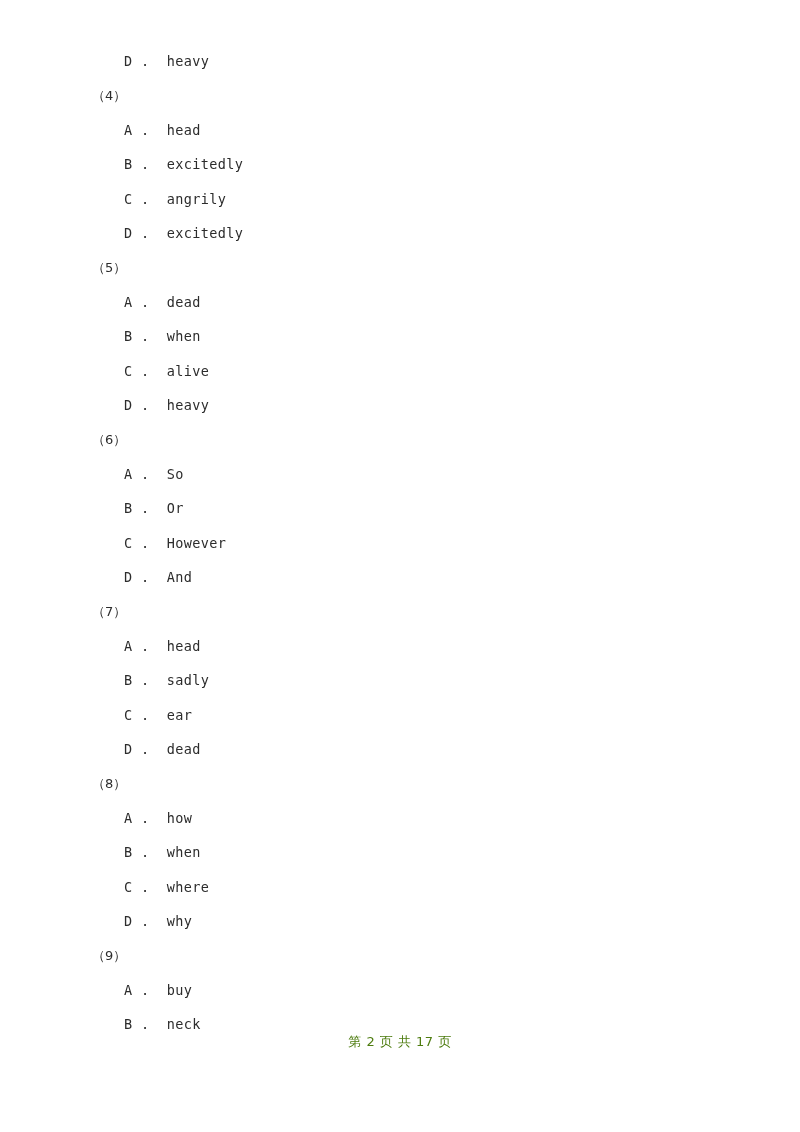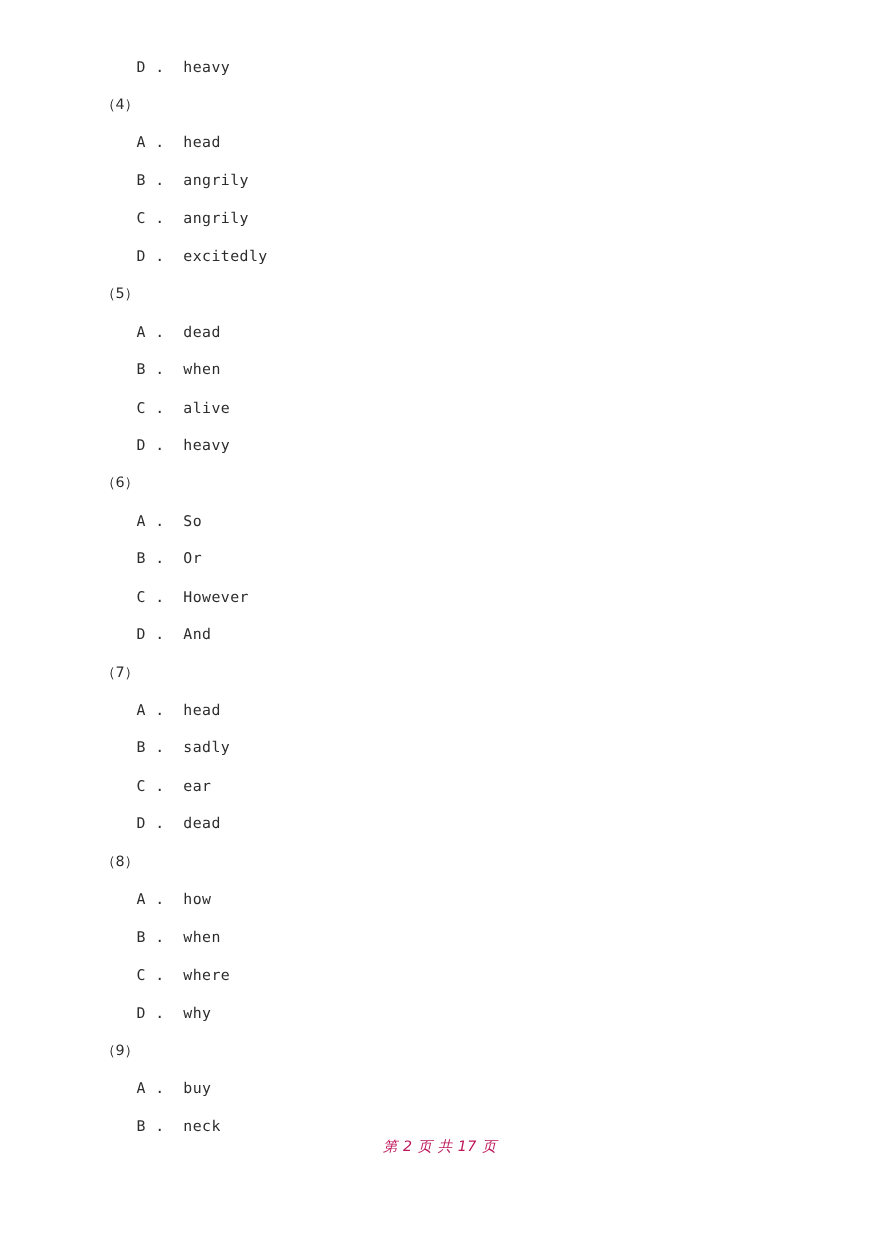--- a/index.html
+++ b/index.html
@@ -48,37 +48,36 @@
   .opt-text {
     display: inline-block;
     padding-left: 36px;
   }
   .footer {
     position: absolute;
     left: 0;
     top: 1033px;
     width: 800px;
     text-align: center;
-    color: #be185d;
+    color: #4d7c0f;
     font-size: 13px;
     font-family: "DejaVu Sans", "Liberation Sans", sans-serif;
     letter-spacing: 0.5px;
     white-space: pre;
-    font-style: italic;
   }
 </style>
 </head>
 <body>
 
 <div class="page">
   <div class="content" id="content-root">
       <div class="line option" style="top: 50px;"><span class="opt-text">D .  heavy</span></div>
       <div class="line group" style="top: 84px;"><span class="group-label">（4）</span></div>
       <div class="line option" style="top: 119px;"><span class="opt-text">A .  head</span></div>
-      <div class="line option" style="top: 153px;"><span class="opt-text">B .  angrily</span></div>
+      <div class="line option" style="top: 153px;"><span class="opt-text">B .  excitedly</span></div>
       <div class="line option" style="top: 188px;"><span class="opt-text">C .  angrily</span></div>
       <div class="line option" style="top: 222px;"><span class="opt-text">D .  excitedly</span></div>
       <div class="line group" style="top: 256px;"><span class="group-label">（5）</span></div>
       <div class="line option" style="top: 291px;"><span class="opt-text">A .  dead</span></div>
       <div class="line option" style="top: 325px;"><span class="opt-text">B .  when</span></div>
       <div class="line option" style="top: 360px;"><span class="opt-text">C .  alive</span></div>
       <div class="line option" style="top: 394px;"><span class="opt-text">D .  heavy</span></div>
       <div class="line group" style="top: 428px;"><span class="group-label">（6）</span></div>
       <div class="line option" style="top: 463px;"><span class="opt-text">A .  So</span></div>
       <div class="line option" style="top: 497px;"><span class="opt-text">B .  Or</span></div>

